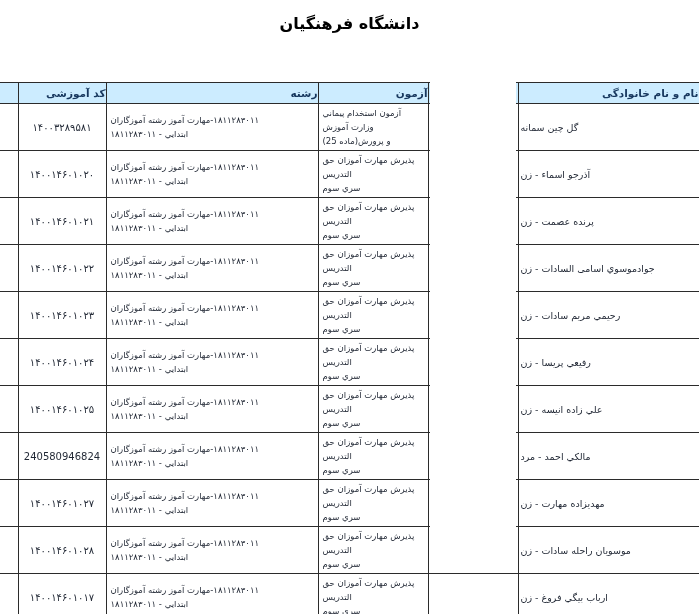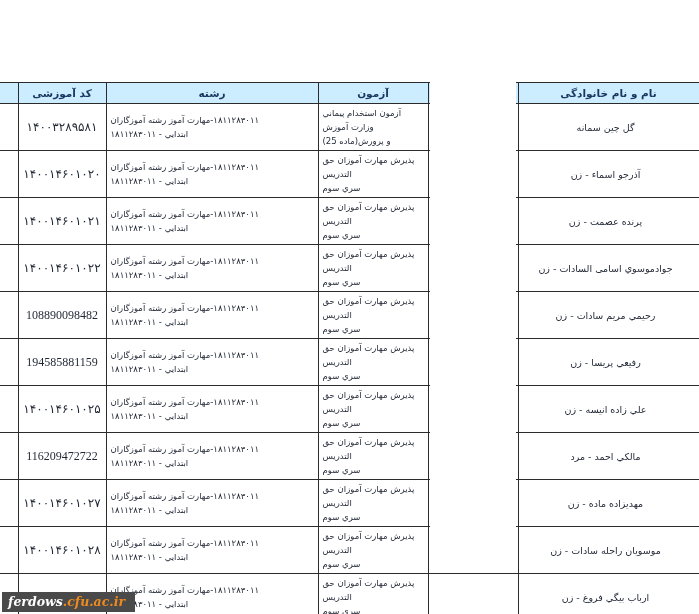--- a/index.html
+++ b/index.html
@@ -9,46 +9,47 @@
 
   .title { position:absolute; left:0; width:100%; text-align:center; direction:rtl;
            font-weight:bold; color:#000000; }
   .title-main { top:14px; font-size:16px; }
   .title-sub  { top:63px; font-size:13px;margin-top:34px; }
 
   table.report { position:absolute; top:82px; left:0; width:699px;
                  border-collapse:collapse; table-layout:fixed; direction:ltr; }
   .report th, .report td { border:1.5px solid #2b2b2b; overflow:hidden; vertical-align:middle; }
   .report th { background:#ccecff; color:#17375e; font-weight:bold; font-size:10.5px;
-               height:21px; direction:rtl; text-align:center; }
+               height:21px; direction:rtl; text-align:right; }
   .report td { height:36px; color:#1f2633; background:#ffffff; }
   .report .first-col { border-left:none; }
 
-  td.c-code { text-align:center; font-size:12px;font-family:Liberation Serif, serif; }
+  td.c-code { text-align:center; font-size:10px; }
   td.c-major, td.c-exam { direction:rtl; text-align:left; font-size:8.5px;
                           line-height:14px; padding:2px 4px; white-space:pre-line; }
-  td.c-name { direction:rtl; text-align:center; font-size:9.5px; padding:0 8px 0 2px; }
+  td.c-name { direction:rtl; text-align:left; font-size:9.5px; padding:0 8px 0 2px; }
   td.c-hidden, td.c-rownum { background:#ffffff; }
 
   .redaction-overlay { position:absolute; left:430px; top:79px; width:86px; height:490px;
                        background:#ffffff; }
 
   .footer-badge { position:absolute; left:2px; top:592px; height:20px;
                   background:#4a4a4a; display:flex; align-items:center;
                   padding:1px 10px 2px 6px;
                   font-family:"DejaVu Serif", serif; font-style:italic; font-weight:bold;
                   font-size:12.5px; }
   .footer-badge .prefix { color:#ffffff; }
   .footer-badge .suffix { color:#ee8a1e; }
 </style>
 </head>
 <body>
 
 <div class="page">
 
+  <div class="title title-main">دانشگاه فرهنگیان</div>
   <div class="title title-sub">گزارش لیست اسامی پذیرفته شدگان</div>
 
   <table class="report">
     <colgroup>
       <col style="width:18px">
         <col style="width:88px">
         <col style="width:212px">
       <col style="width:110px">
         <col style="width:90px">
         <col style="width:181px">
@@ -99,67 +100,67 @@
           <td class="c-code">۱۴۰۰۱۴۶۰۱۰۲۲</td>
           <td class="c-major">۱۸۱۱۲۸۳۰۱۱-مهارت آموز  رشته آموزگاران
 ابتدايي - ۱۸۱۱۲۸۳۰۱۱</td>
           <td class="c-exam">پذيرش مهارت آموزان حق التدريس
 سري سوم</td>
           <td class="c-hidden"></td>
           <td class="c-name">جوادموسوي  اسامی السادات - زن</td>
         </tr>
         <tr>
           <td class="c-rownum first-col"></td>
-          <td class="c-code">108890098482</td>
+          <td class="c-code">۱۴۰۰۱۴۶۰۱۰۲۳</td>
           <td class="c-major">۱۸۱۱۲۸۳۰۱۱-مهارت آموز  رشته آموزگاران
 ابتدايي - ۱۸۱۱۲۸۳۰۱۱</td>
           <td class="c-exam">پذيرش مهارت آموزان حق التدريس
 سري سوم</td>
           <td class="c-hidden"></td>
           <td class="c-name">رحيمي  مريم سادات - زن</td>
         </tr>
         <tr>
           <td class="c-rownum first-col"></td>
-          <td class="c-code">194585881159</td>
+          <td class="c-code">۱۴۰۰۱۴۶۰۱۰۲۴</td>
           <td class="c-major">۱۸۱۱۲۸۳۰۱۱-مهارت آموز  رشته آموزگاران
 ابتدايي - ۱۸۱۱۲۸۳۰۱۱</td>
           <td class="c-exam">پذيرش مهارت آموزان حق التدريس
 سري سوم</td>
           <td class="c-hidden"></td>
           <td class="c-name">رفيعي  پريسا - زن</td>
         </tr>
         <tr>
           <td class="c-rownum first-col"></td>
           <td class="c-code">۱۴۰۰۱۴۶۰۱۰۲۵</td>
           <td class="c-major">۱۸۱۱۲۸۳۰۱۱-مهارت آموز  رشته آموزگاران
 ابتدايي - ۱۸۱۱۲۸۳۰۱۱</td>
           <td class="c-exam">پذيرش مهارت آموزان حق التدريس
 سري سوم</td>
           <td class="c-hidden"></td>
           <td class="c-name">علي زاده  انيسه - زن</td>
         </tr>
         <tr>
           <td class="c-rownum first-col"></td>
-          <td class="c-code">116209472722</td>
+          <td class="c-code">240580946824</td>
           <td class="c-major">۱۸۱۱۲۸۳۰۱۱-مهارت آموز  رشته آموزگاران
 ابتدايي - ۱۸۱۱۲۸۳۰۱۱</td>
           <td class="c-exam">پذيرش مهارت آموزان حق التدريس
 سري سوم</td>
           <td class="c-hidden"></td>
           <td class="c-name">مالکي  احمد - مرد</td>
         </tr>
         <tr>
           <td class="c-rownum first-col"></td>
           <td class="c-code">۱۴۰۰۱۴۶۰۱۰۲۷</td>
           <td class="c-major">۱۸۱۱۲۸۳۰۱۱-مهارت آموز  رشته آموزگاران
 ابتدايي - ۱۸۱۱۲۸۳۰۱۱</td>
           <td class="c-exam">پذيرش مهارت آموزان حق التدريس
 سري سوم</td>
           <td class="c-hidden"></td>
-          <td class="c-name">مهديزاده ماده - زن</td>
+          <td class="c-name">مهديزاده مهارت - زن</td>
         </tr>
         <tr>
           <td class="c-rownum first-col"></td>
           <td class="c-code">۱۴۰۰۱۴۶۰۱۰۲۸</td>
           <td class="c-major">۱۸۱۱۲۸۳۰۱۱-مهارت آموز  رشته آموزگاران
 ابتدايي - ۱۸۱۱۲۸۳۰۱۱</td>
           <td class="c-exam">پذيرش مهارت آموزان حق التدريس
 سري سوم</td>
           <td class="c-hidden"></td>
           <td class="c-name">موسويان  راحله سادات - زن</td>
@@ -172,19 +173,14 @@
           <td class="c-exam">پذيرش مهارت آموزان حق التدريس
 سري سوم</td>
           <td class="c-hidden"></td>
           <td class="c-name">ارباب بيگي  فروغ - زن</td>
         </tr>
       </tbody>
   </table>
 
   <div class="redaction-overlay"></div>
 
-  <div class="footer-badge">
-    <span>
-      <span class="prefix">ferdows</span><span class="suffix">.cfu.ac.ir</span>
-    </span>
-  </div>
 
 </div>
 
 </body></html>

